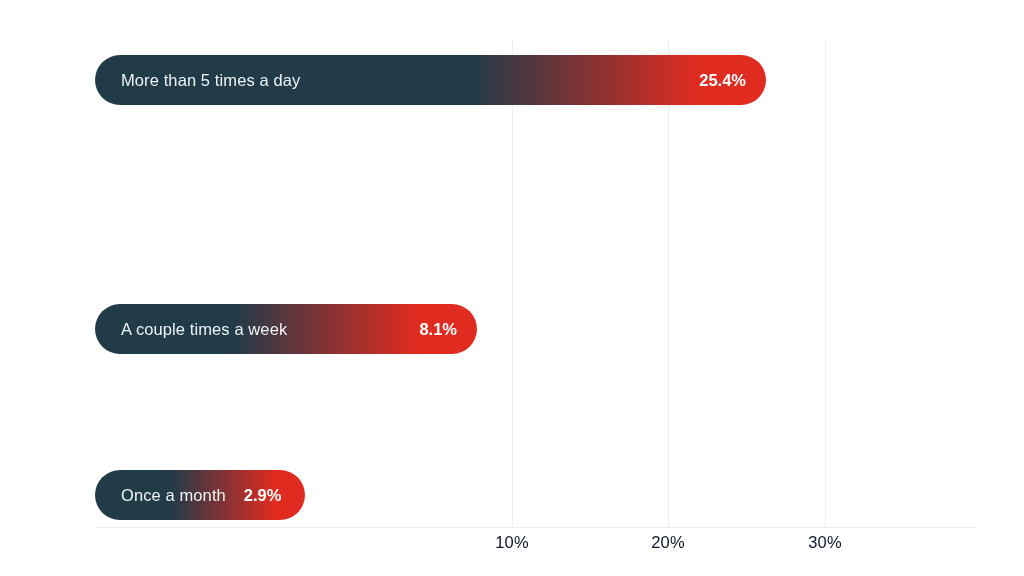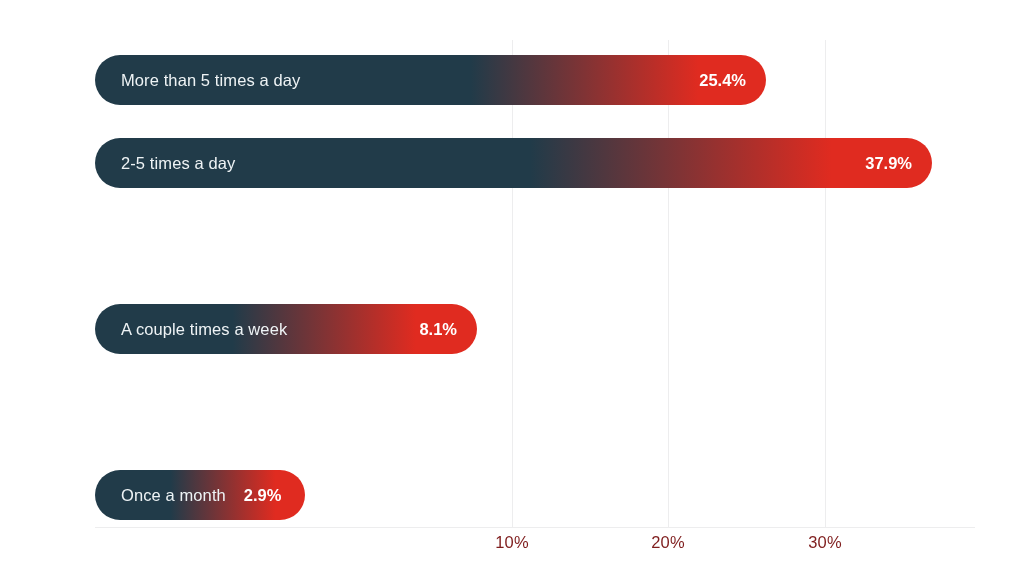--- a/index.html
+++ b/index.html
@@ -96,21 +96,21 @@
   .bar-value.inline {
     margin-left: 18px;
   }
 
   
   .tick-label {
     position: absolute;
     top: 533px;
     transform: translateX(-50%);
     font-size: 16.5px;
-    color: #7f1d1d;
+    color: #0f172a;
     letter-spacing: 0.2px;
     white-space: nowrap;
   }
 </style>
 </head>
 <body>
 
 <div id="chart-root">
 
   <div class="gridlines">
@@ -122,26 +122,20 @@
 
   <div class="bars">
 
     <div class="bar-row" id="row-0" style="top: 55px; width: 671px;">
       <div class="bar" style="width: 671px; --solid: 56%; --redstop: 90%;">
         <span class="bar-label">More than 5 times a day</span>
         <span class="bar-value">25.4%</span>
       </div>
     </div>
 
-    <div class="bar-row" id="row-1" style="top: 138px; width: 837px;">
-      <div class="bar" style="width: 837px; --solid: 52%; --redstop: 88%;">
-        <span class="bar-label">2-5 times a day</span>
-        <span class="bar-value">37.9%</span>
-      </div>
-    </div>
 
 
     <div class="bar-row" id="row-3" style="top: 304px; width: 382px;">
       <div class="bar" style="width: 382px; gap: 43px; --solid: 36%; --redstop: 84%;">
         <span class="bar-label">A couple times a week</span>
         <span class="bar-value">8.1%</span>
       </div>
     </div>
 
 

